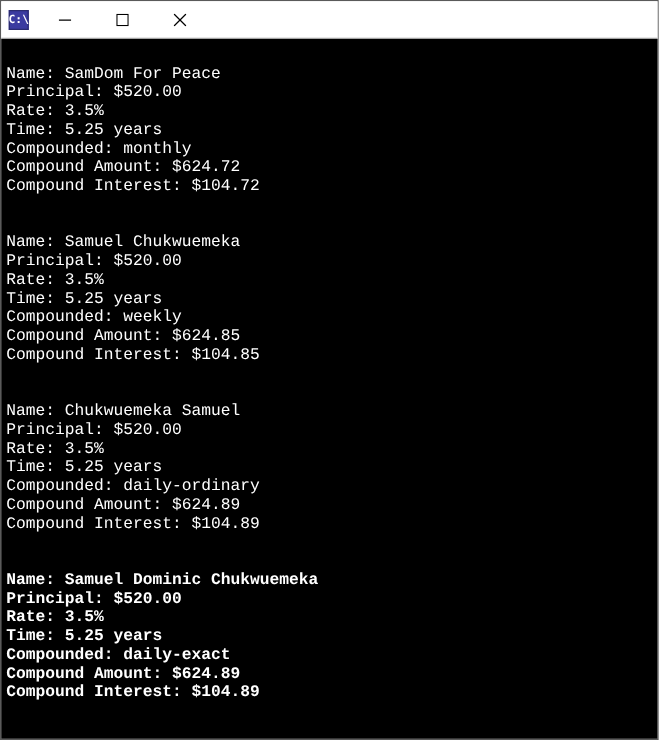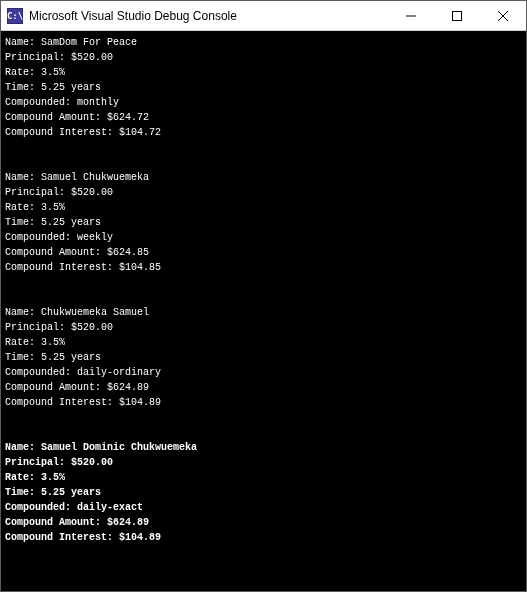--- a/index.html
+++ b/index.html
@@ -55,39 +55,38 @@
     display: flex;
     align-items: center;
     justify-content: center;
   }
   .winbtn svg { display: block; }
   .console {
     flex: 1;
     background: #000;
     color: #fff;
     font-family: Consolas, "Courier New", monospace;
-    font-size: 10px;
+    font-size: 13px;
     line-height: 15px;
-    padding: 4px 4px;
+    padding: 20px 4px;
     overflow: hidden;
     white-space: pre;
   }
   .block { margin-bottom: 30px; }
   .block:last-child { margin-bottom: 0; font-weight: bold; }
   .row { display: block; }
 </style>
 </head>
 <body>
 
 <div class="window">
   <div class="titlebar">
     <div class="icon">
       <span>C:\</span>
     </div>
-    <div class="title">Microsoft Visual Studio Debug Console</div>
     <div class="winbtns">
       <div class="winbtn">
         <svg width="10" height="10" viewBox="0 0 10 10">
             <line x1="0" y1="5" x2="10" y2="5" stroke="#000" stroke-width="1"></line>
           </svg>
       </div>
       <div class="winbtn">
         <svg width="10" height="10" viewBox="0 0 10 10">
             <rect x="0.5" y="0.5" width="9" height="9" fill="none" stroke="#000" stroke-width="1"></rect>
           </svg>

